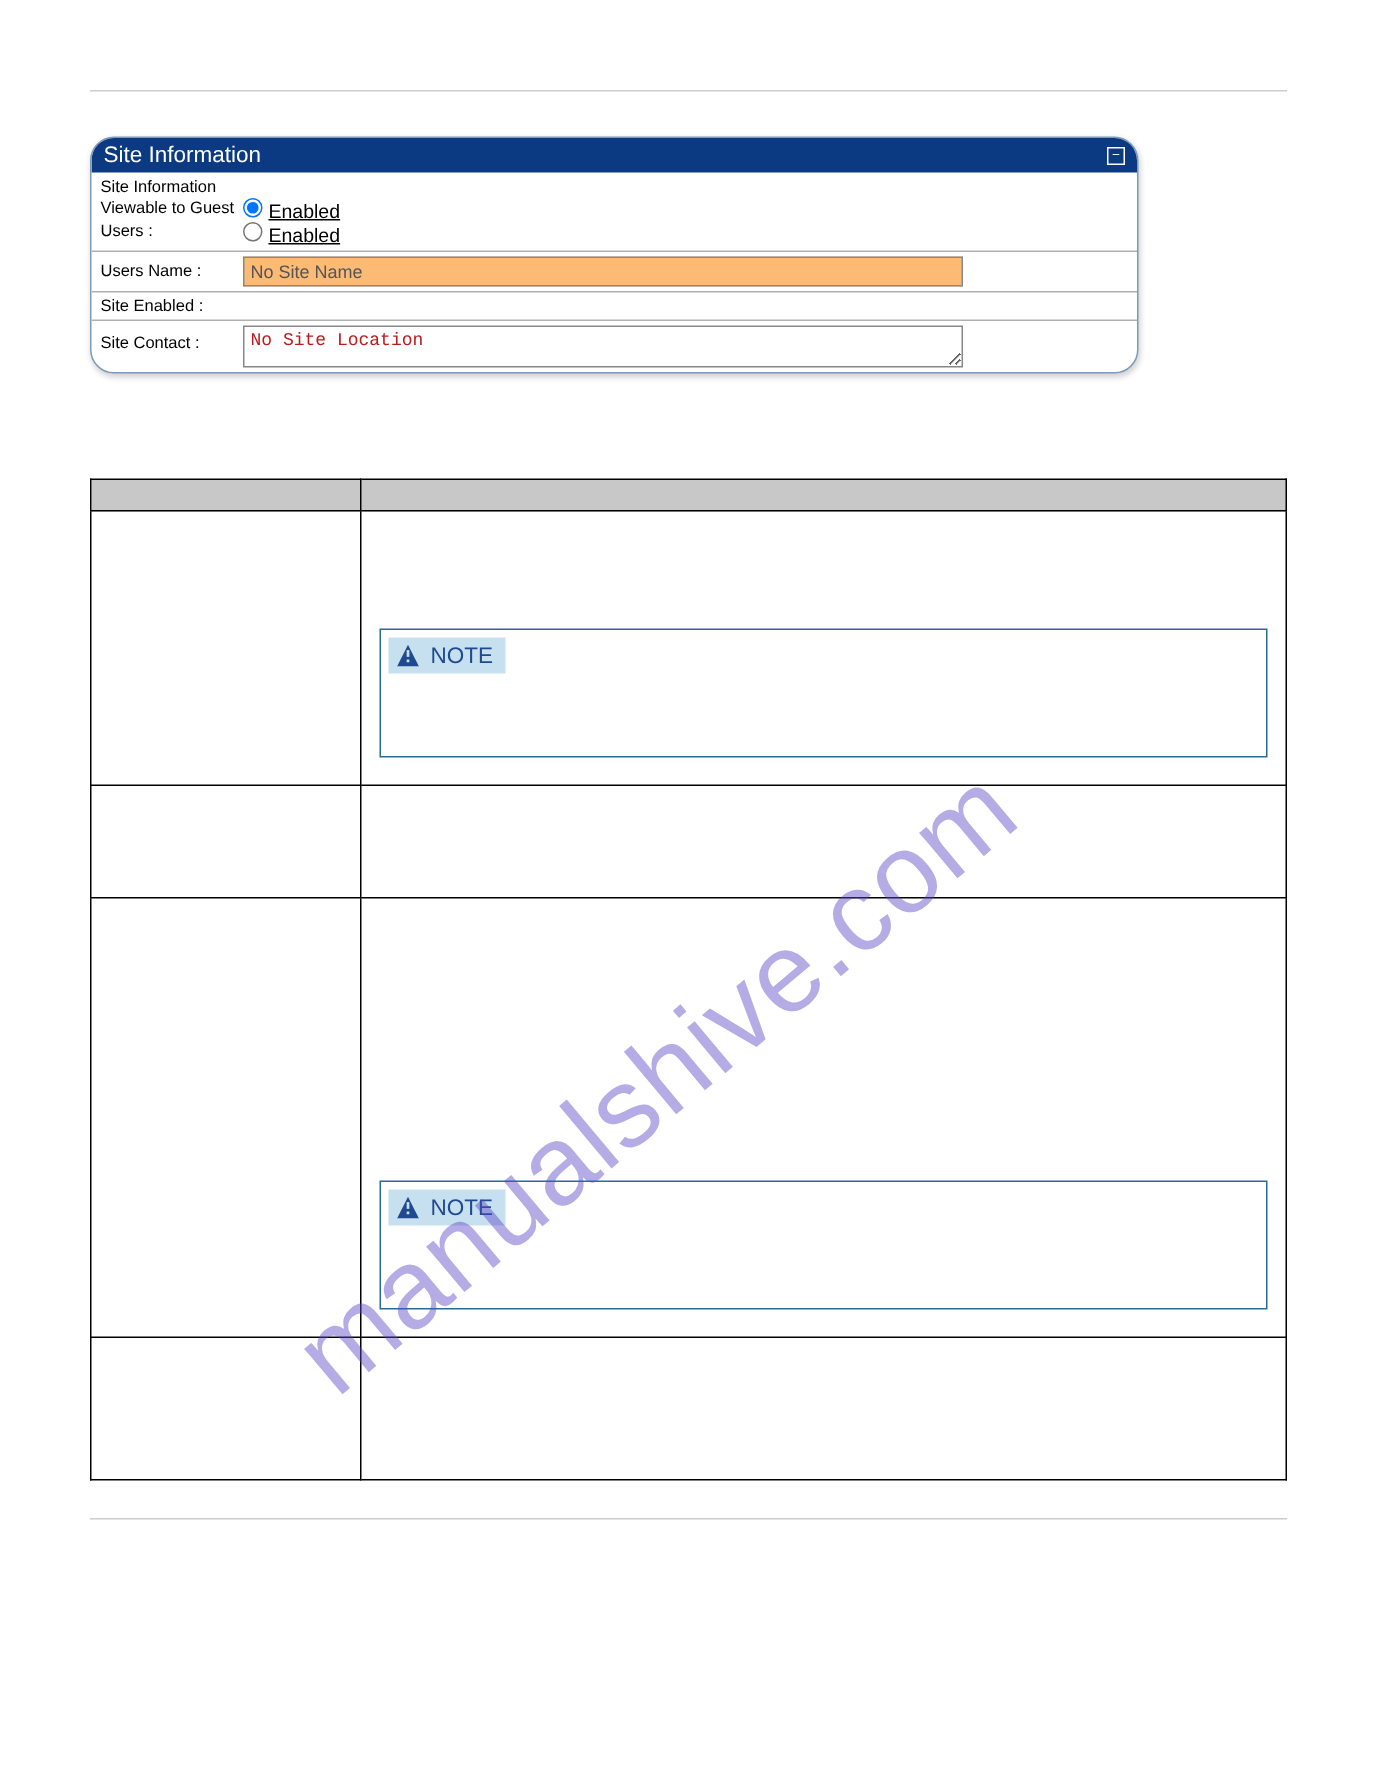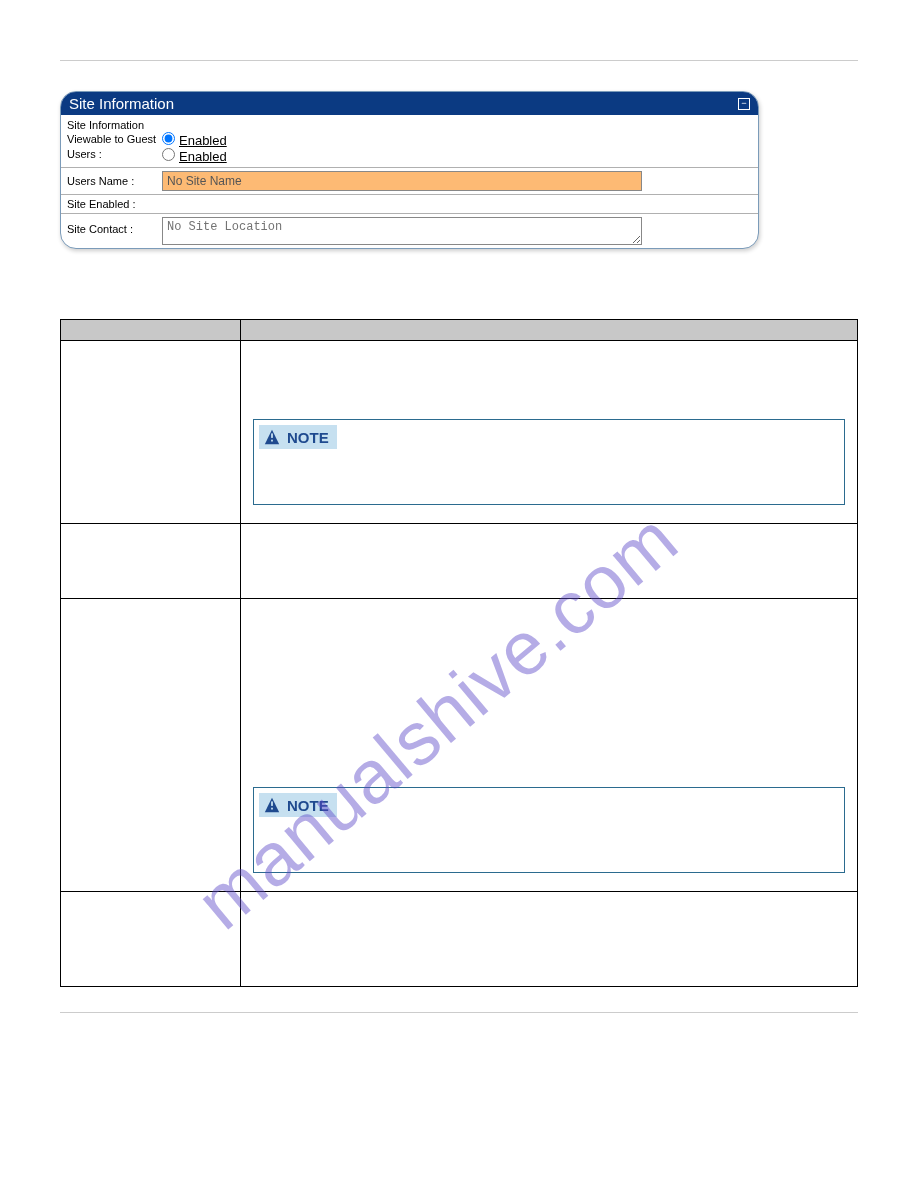--- a/index.html
+++ b/index.html
@@ -66,21 +66,21 @@
     padding: 2px 4px;
     color: #555;
   }
   .parea {
     width: 480px;
     height: 28px;
     border: 1px solid #888;
     font-family: "Courier New", monospace;
     font-size: 12px;
     padding: 2px 4px;
-    color: #737373;
+    color: #b91c1c;
     resize: both;
   }
 
   .main-table {
     width: 100%;
     border-collapse: collapse;
     margin-top: 70px;
     font-size: 13px;
   }
   .main-table th, .main-table td {
@@ -99,21 +99,21 @@
   .note-box {
     border: 1px solid #2b6b8f;
     margin: 8px 0;
     padding: 0;
   }
   .note-head {
     display: inline-flex;
     align-items: center;
     background: #c6e0f0;
     color: #1f4a8f;
-    font-weight: bold;
+    font-weight: normal;
     font-size: 15px;
     padding: 3px 8px 3px 4px;
     margin: 5px 12px 0 5px;
   }
   .note-icon {
     width: 18px; height: 18px;
     margin-right: 6px;
     display: inline-block;
   }
   .note-body-tall { height: 55px; }

